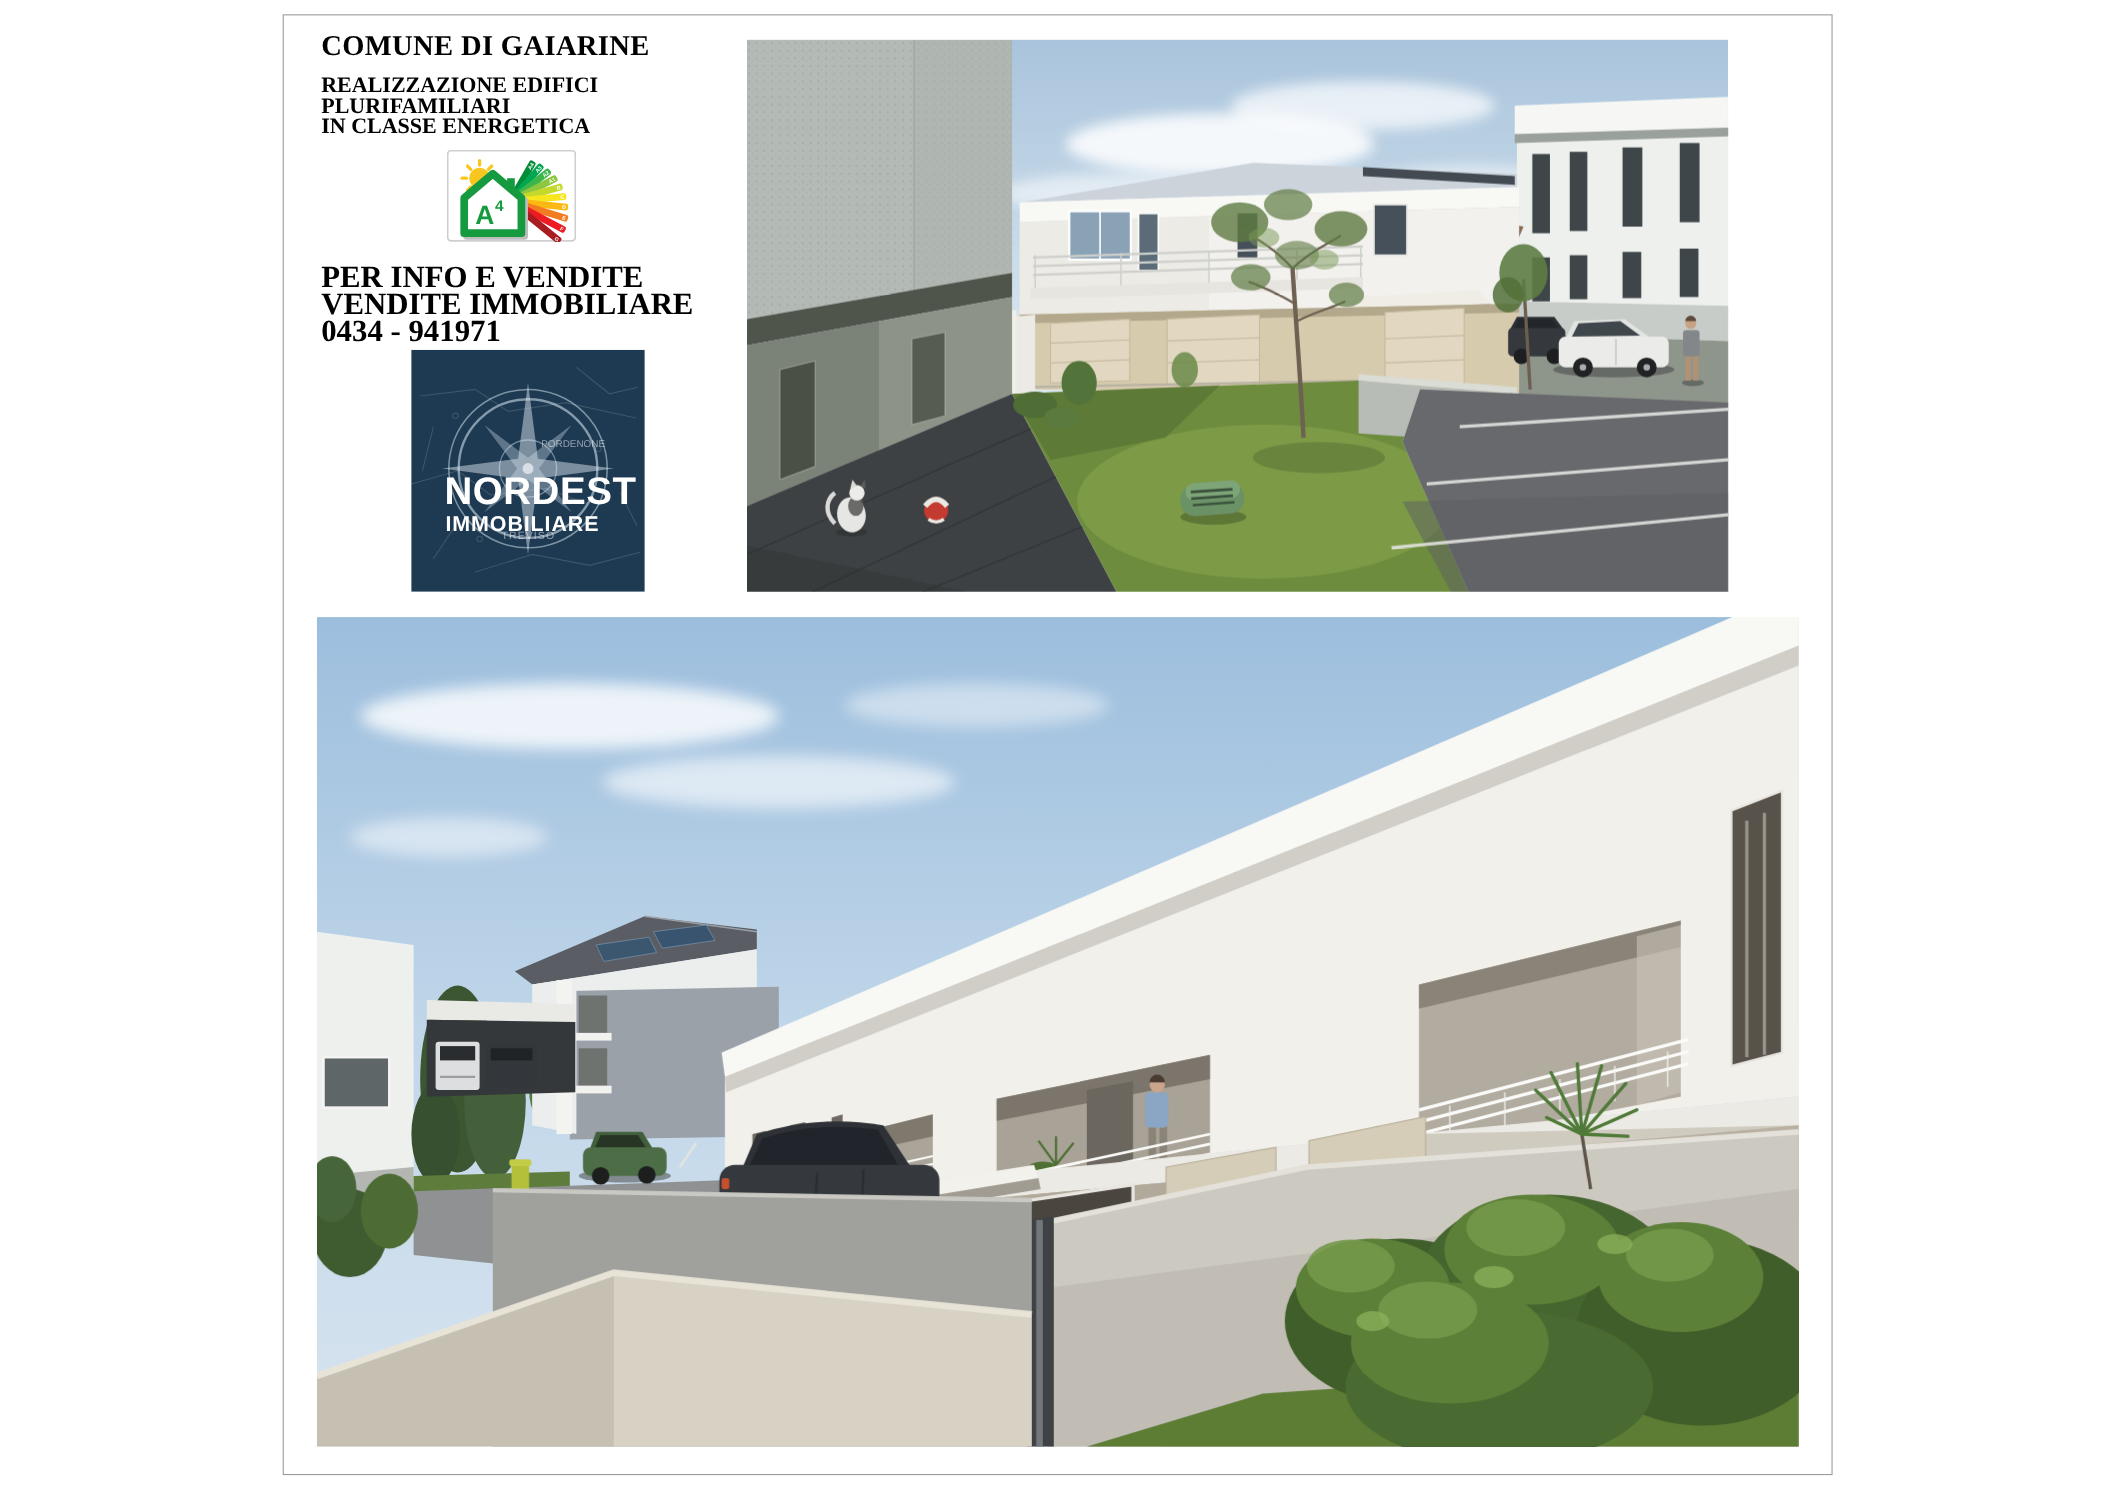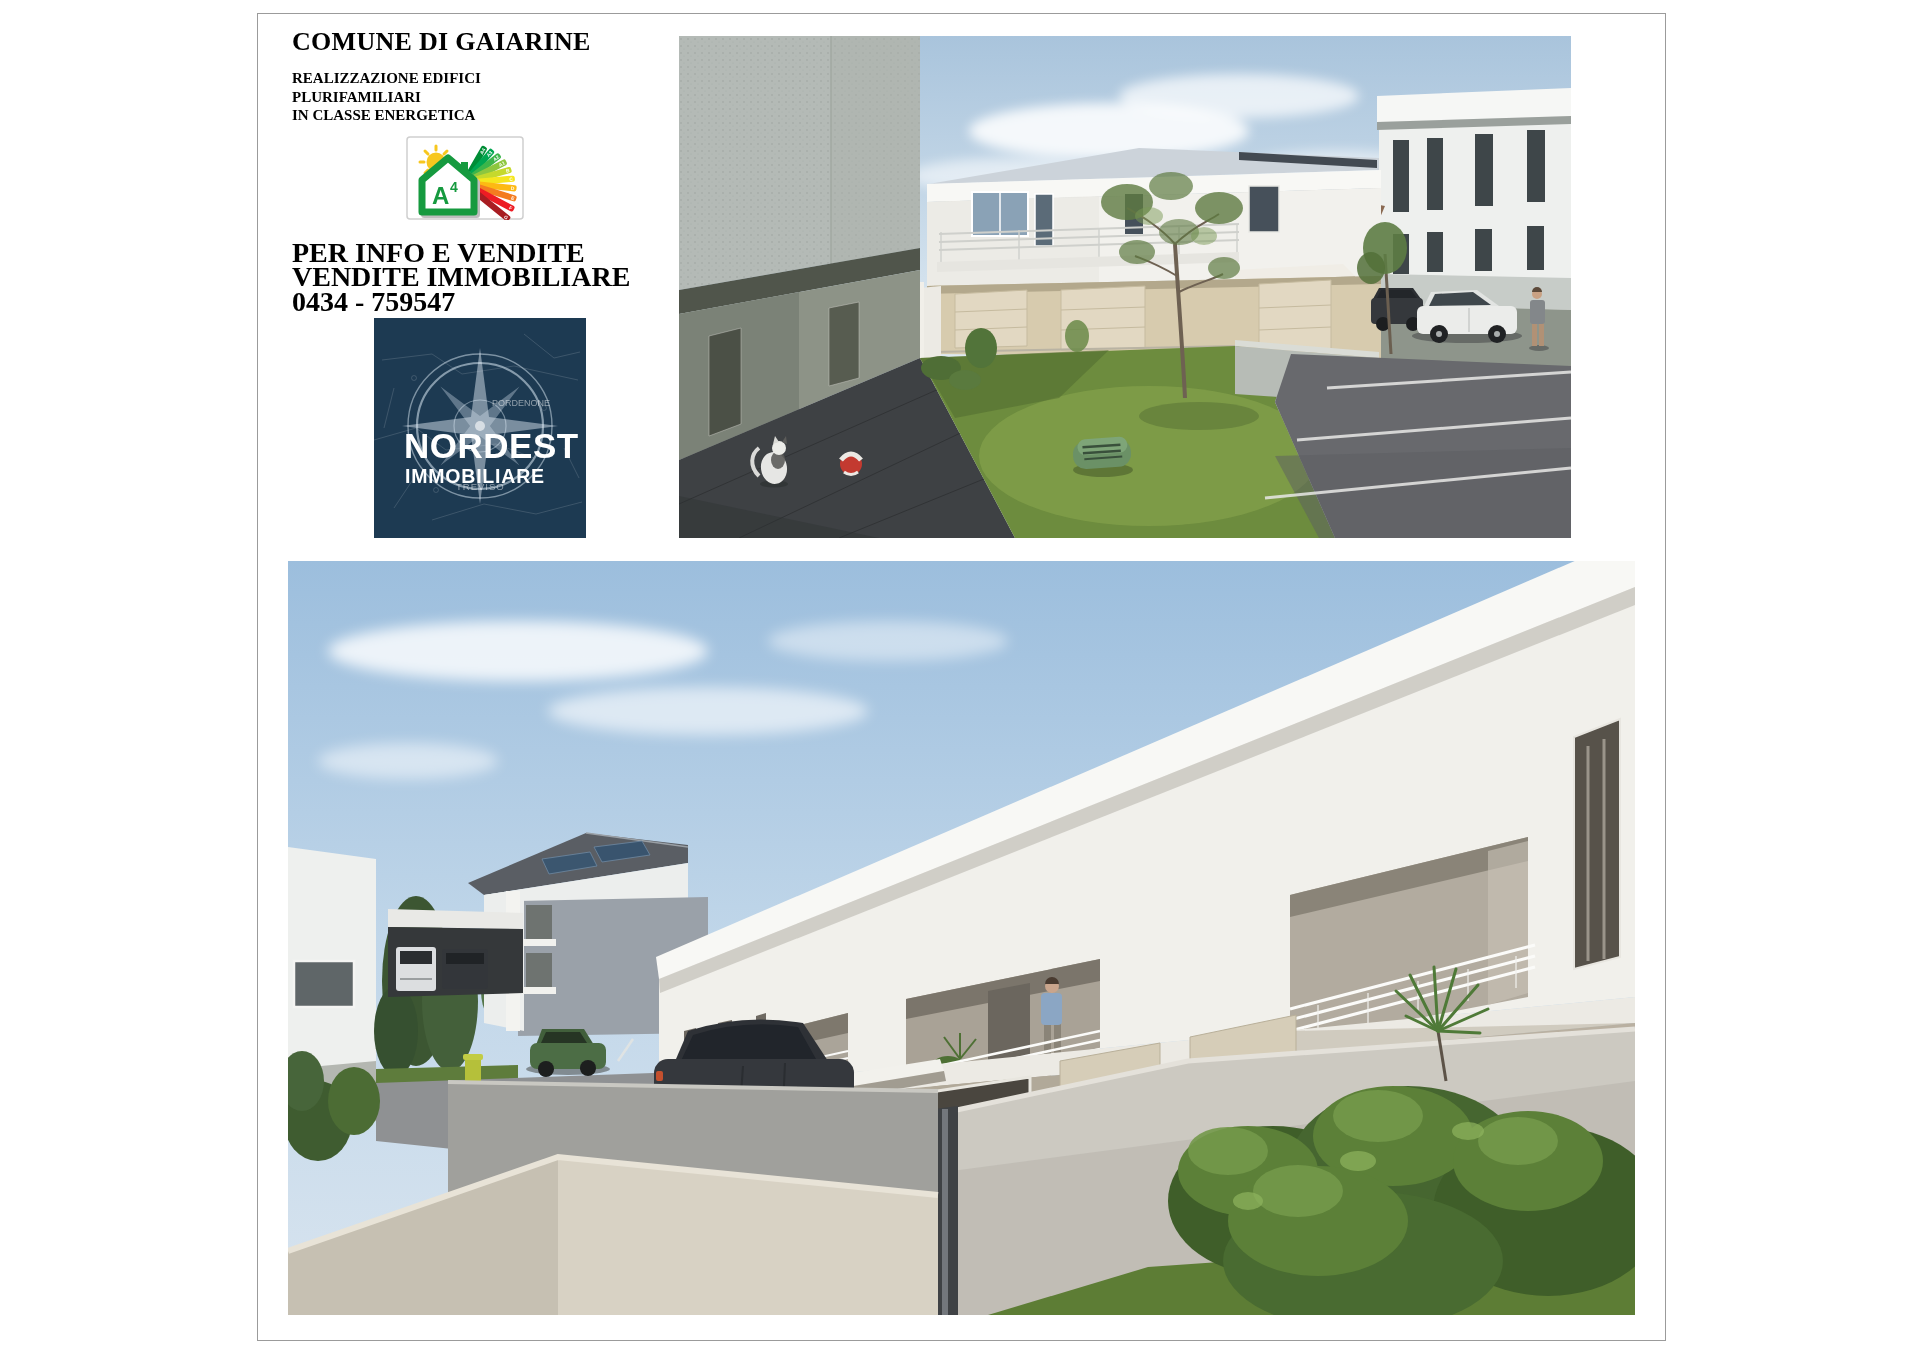--- a/index.html
+++ b/index.html
@@ -2,21 +2,21 @@
 <html><head>
 <meta charset="utf-8">
 <style>
   html,body{margin:0;padding:0;background:#ffffff;}
   .page{position:relative;width:1920px;height:1356px;background:#ffffff;overflow:hidden;
         font-family:"Liberation Serif",serif;color:#000;}
   .flyer-border{position:absolute;left:257px;top:13px;width:1407px;height:1326px;
         border:1px solid #9b9b9b;}
   .header-col{position:absolute;left:292px;top:28px;width:346px;}
   .title{font-size:26px;font-weight:bold;line-height:28px;letter-spacing:.3px;}
-  .subtitle{margin-top:14px;font-size:15px;font-weight:bold;line-height:17.5px;}
+  .subtitle{margin-top:14px;font-size:20px;font-weight:bold;line-height:17.5px;}
   .subtitle div{margin:0 0 1px 0;}
   .energy-badge{margin:11px auto 0;width:118px;height:84px;}
   .info{margin-top:21px;font-size:28px;font-weight:bold;line-height:24.5px;}
   .agency-logo{position:absolute;left:360px;top:318px;width:240px;height:220px;}
   .photo{position:absolute;}
   #photo-top{left:679px;top:36px;width:892px;height:502px;}
   #photo-bottom{left:288px;top:561px;width:1347px;height:754px;}
   svg{display:block;width:100%;height:100%;}
   .logo-name{font-family:"Liberation Sans",sans-serif;font-weight:bold;fill:#ffffff;}
   .map-label{font-family:"Liberation Sans",sans-serif;fill:rgba(255,255,255,.5);}
@@ -100,21 +100,21 @@
           <path d="M16,44 L42,22 L68,44 L68,76 L16,76 Z" fill="#ffffff" stroke="#169a3f" stroke-width="7" stroke-linejoin="round"></path>
           <text x="26" y="68" font-family="Liberation Sans, sans-serif" font-size="24" font-weight="bold" fill="#169a3f">A</text>
           <text x="44" y="56" font-family="Liberation Sans, sans-serif" font-size="14" font-weight="bold" fill="#169a3f">4</text>
         </g>
       </svg>
     </div>
 
     <div class="info">
       <div>PER INFO E VENDITE</div>
       <div>VENDITE IMMOBILIARE</div>
-      <div>0434 - 759547</div>
+      <div>0434 - 941971</div>
     </div>
   </div>
 
   <div class="agency-logo">
     <svg viewBox="0 0 212 220">
       <rect x="0" y="0" width="212" height="220" fill="#1d3a52"></rect>
       <g stroke="rgba(255,255,255,0.14)" stroke-width="1" fill="none">
         <path d="M8,42 L58,36 L88,56 L140,48 L204,62"></path>
         <path d="M0,122 L42,110 L72,132 L122,126 L160,140"></path>
         <path d="M58,202 L110,186 L162,196 L208,184"></path>

